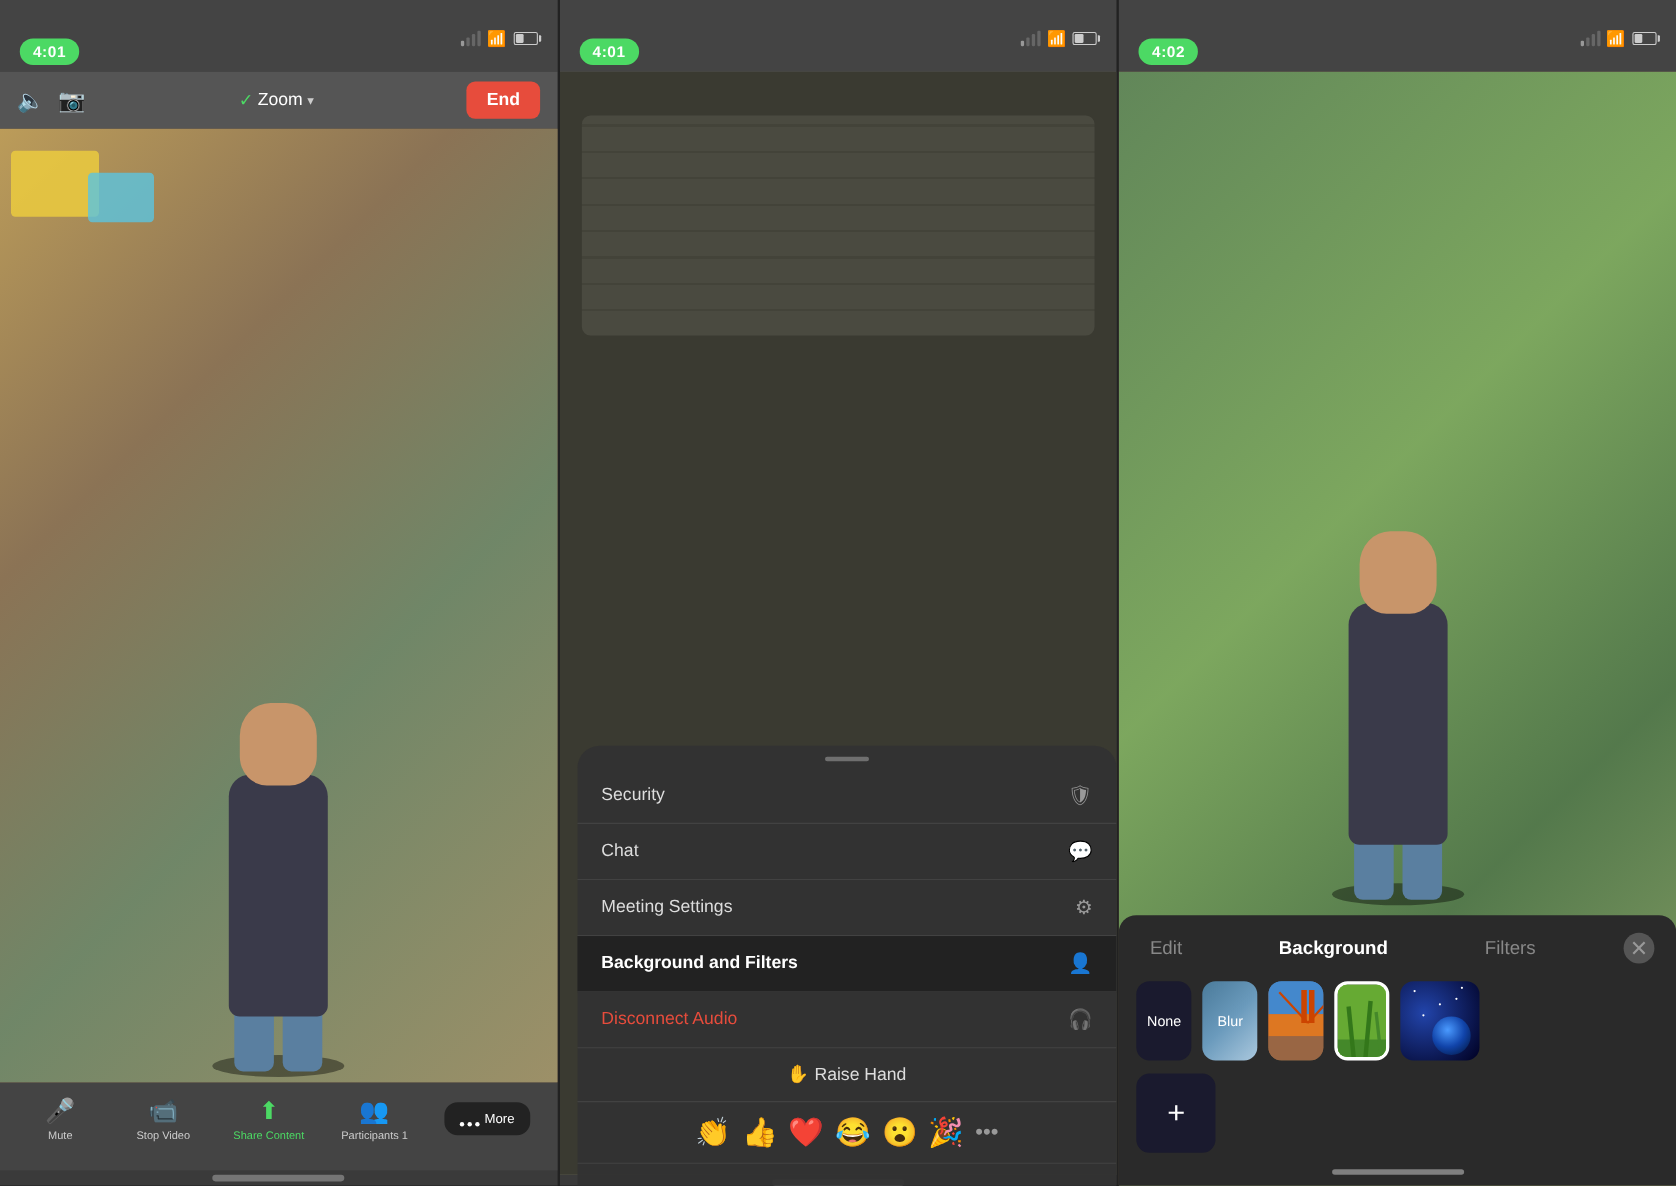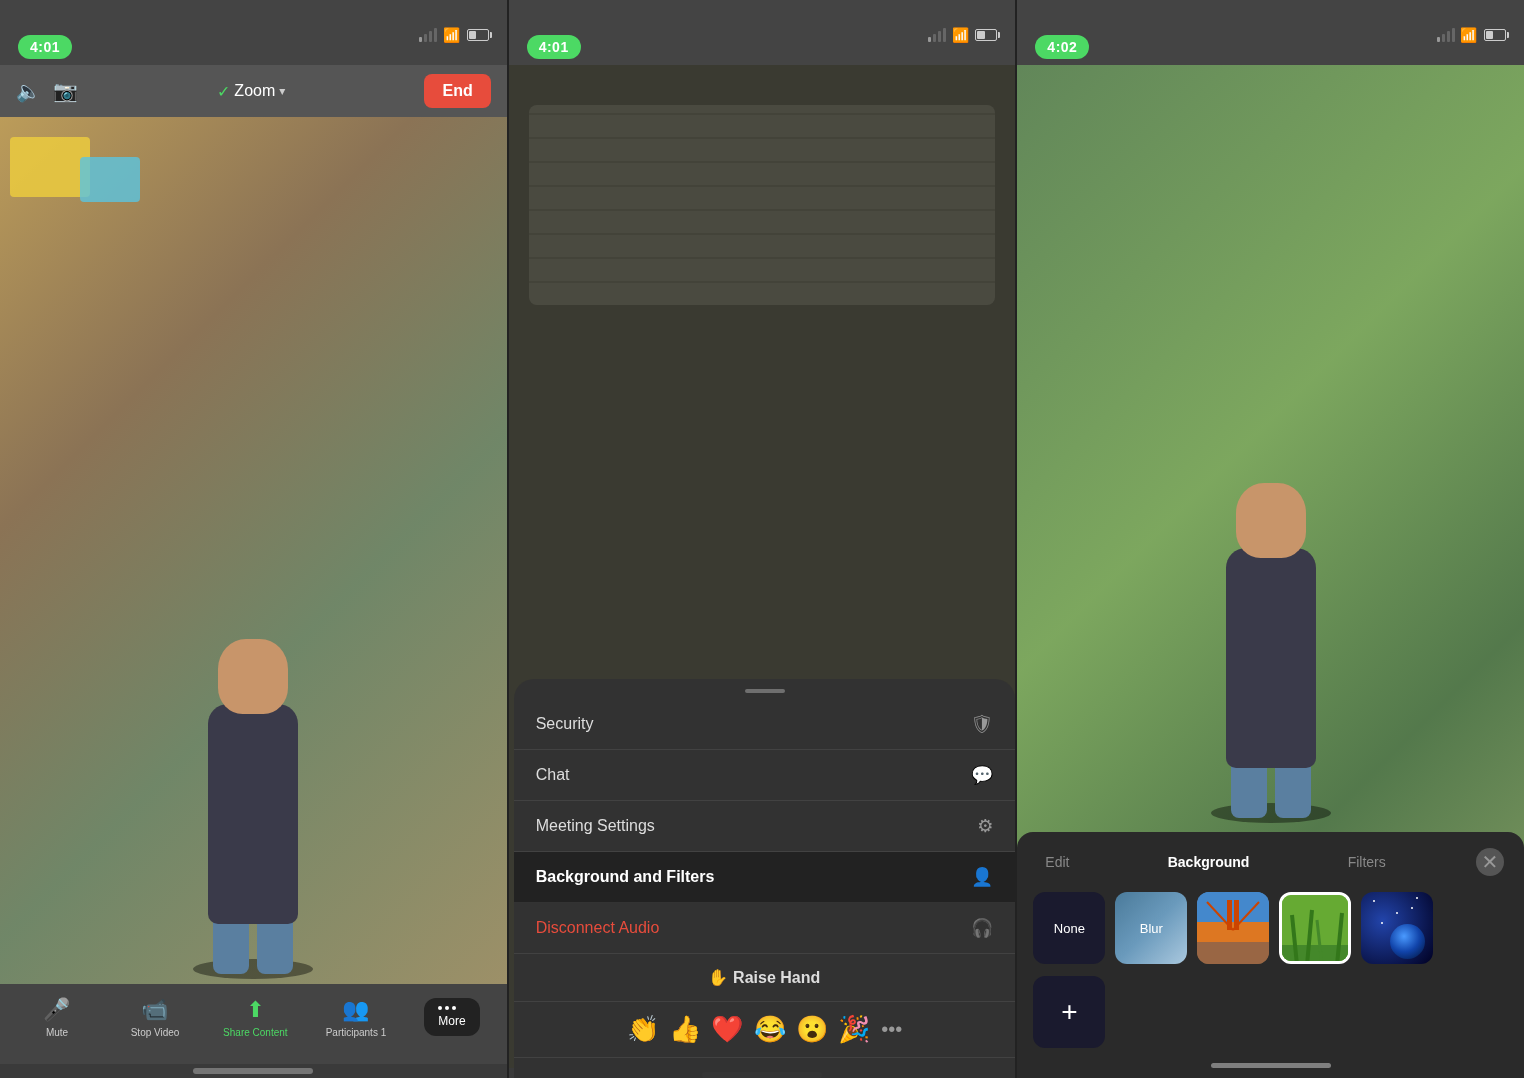--- a/index.html
+++ b/index.html
@@ -266,22 +266,22 @@
     }
     .toolbar-btn.green .toolbar-btn-icon {
       color: #4cd964;
     }
 
     .more-btn {
       background: #222;
       border-radius: 12px;
       padding: 8px 14px;
       display: flex;
-      flex-direction: column;
-      align-items: flex-start;
+      flex-direction: row;
+      align-items: flex-end;
       gap: 4px;
       cursor: pointer;
     }
     .more-dots {
       display: flex;
       gap: 3px;
     }
     .more-dot {
       width: 4px;
       height: 4px;
@@ -331,21 +331,21 @@
       position: absolute;
       inset: 0;
       background: rgba(0,0,0,0.45);
       z-index: 5;
     }
 
     
     .bottom-sheet {
       position: absolute;
       bottom: 0;
-      left: 5px;
+      left: 16px;
       right: 0;
       background: rgba(50,50,50,0.96);
       border-radius: 20px 20px 0 0;
       z-index: 20;
       padding-bottom: 20px;
     }
 
     .sheet-handle {
       width: 40px;
       height: 4px;
@@ -409,21 +409,20 @@
       font-size: 20px;
     }
 
     .raise-hand-row {
       display: flex;
       align-items: flex-end;
       justify-content: center;
       gap: 10px;
       padding: 14px 22px;
       border-bottom: 1px solid rgba(255,255,255,0.08);
-      font-weight: bold;
     }
 
     .raise-hand-text {
       color: #ddd;
       font-size: 16px;
     }
 
     .cancel-row {
       display: flex;
       align-items: center;
@@ -462,21 +461,21 @@
 
     .bg-selector-header {
       display: flex;
       align-items: center;
       justify-content: space-between;
       margin-bottom: 16px;
       padding: 0 4px;
     }
 
     .bg-tab {
-      font-size: 14px;
+      font-size: 17px;
       color: #888;
       cursor: pointer;
       padding: 4px 8px;
     }
 
     .bg-tab.active {
       color: #fff;
       font-weight: 700;
     }
 
@@ -493,21 +492,21 @@
       justify-content: center;
     }
 
     .bg-thumbnails {
       display: flex;
       gap: 10px;
       margin-bottom: 12px;
     }
 
     .bg-thumb {
-      width: 72px;
+      width: 50px;
       height: 72px;
       border-radius: 12px;
       overflow: hidden;
       cursor: pointer;
       position: relative;
       flex-shrink: 0;
     }
 
     .bg-thumb.selected {
       border: 3px solid #fff;

